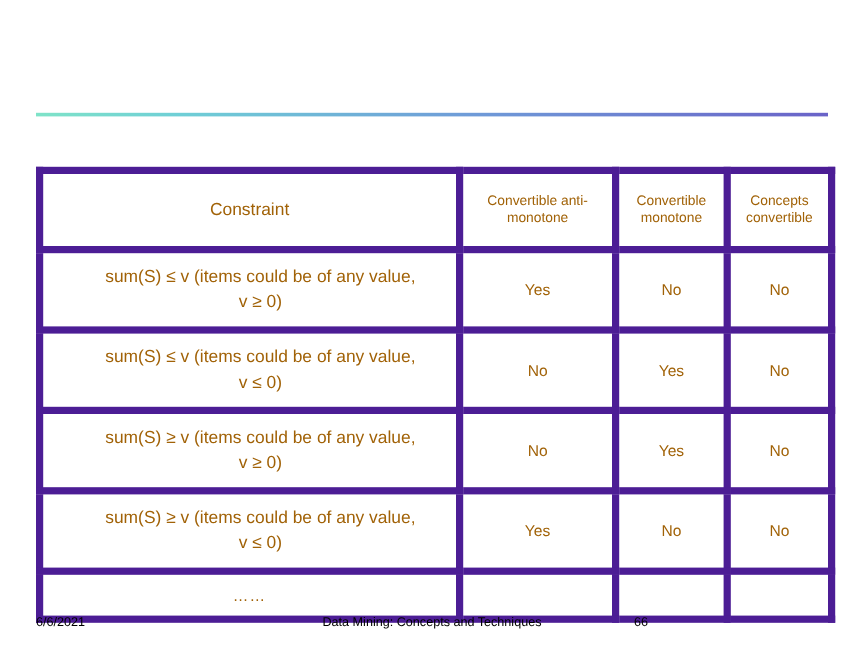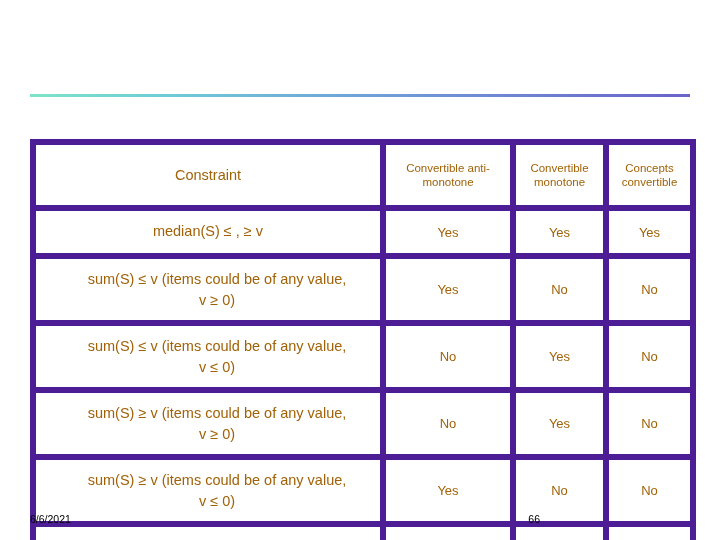--- a/index.html
+++ b/index.html
@@ -148,28 +148,20 @@
           <span>Convertible</span><br>
           <span>monotone</span>
         </td>
         <td class="hdr-small">
           <span>Concepts</span><br>
           <span>convertible</span>
         </td>
       </tr>
 
 
-      <tr class="r-short">
-        <td class="constraint-cell">
-          <span class="nowrap">median(S) ≤ , ≥ v</span>
-        </td>
-        <td class="val-cell">Yes</td>
-        <td class="val-cell">Yes</td>
-        <td class="val-cell">Yes</td>
-      </tr>
 
       <tr class="r-tall">
         <td class="constraint-cell long">
           <span>sum(S) ≤ v (items could be of any value,</span><br>
           <span>v ≥ 0)</span>
         </td>
         <td class="val-cell">Yes</td>
         <td class="val-cell">No</td>
         <td class="val-cell">No</td>
       </tr>
@@ -208,16 +200,17 @@
         <td class="dots">……</td>
         <td></td>
         <td></td>
         <td></td>
       </tr>
     </tbody>
   </table>
 
   <div class="footer">
     <div class="footer-date">6/6/2021</div>
+    <div class="footer-center">Data Mining: Concepts and Techniques</div>
     <div class="footer-page">66</div>
   </div>
 
 </div>
 
 </body></html>

